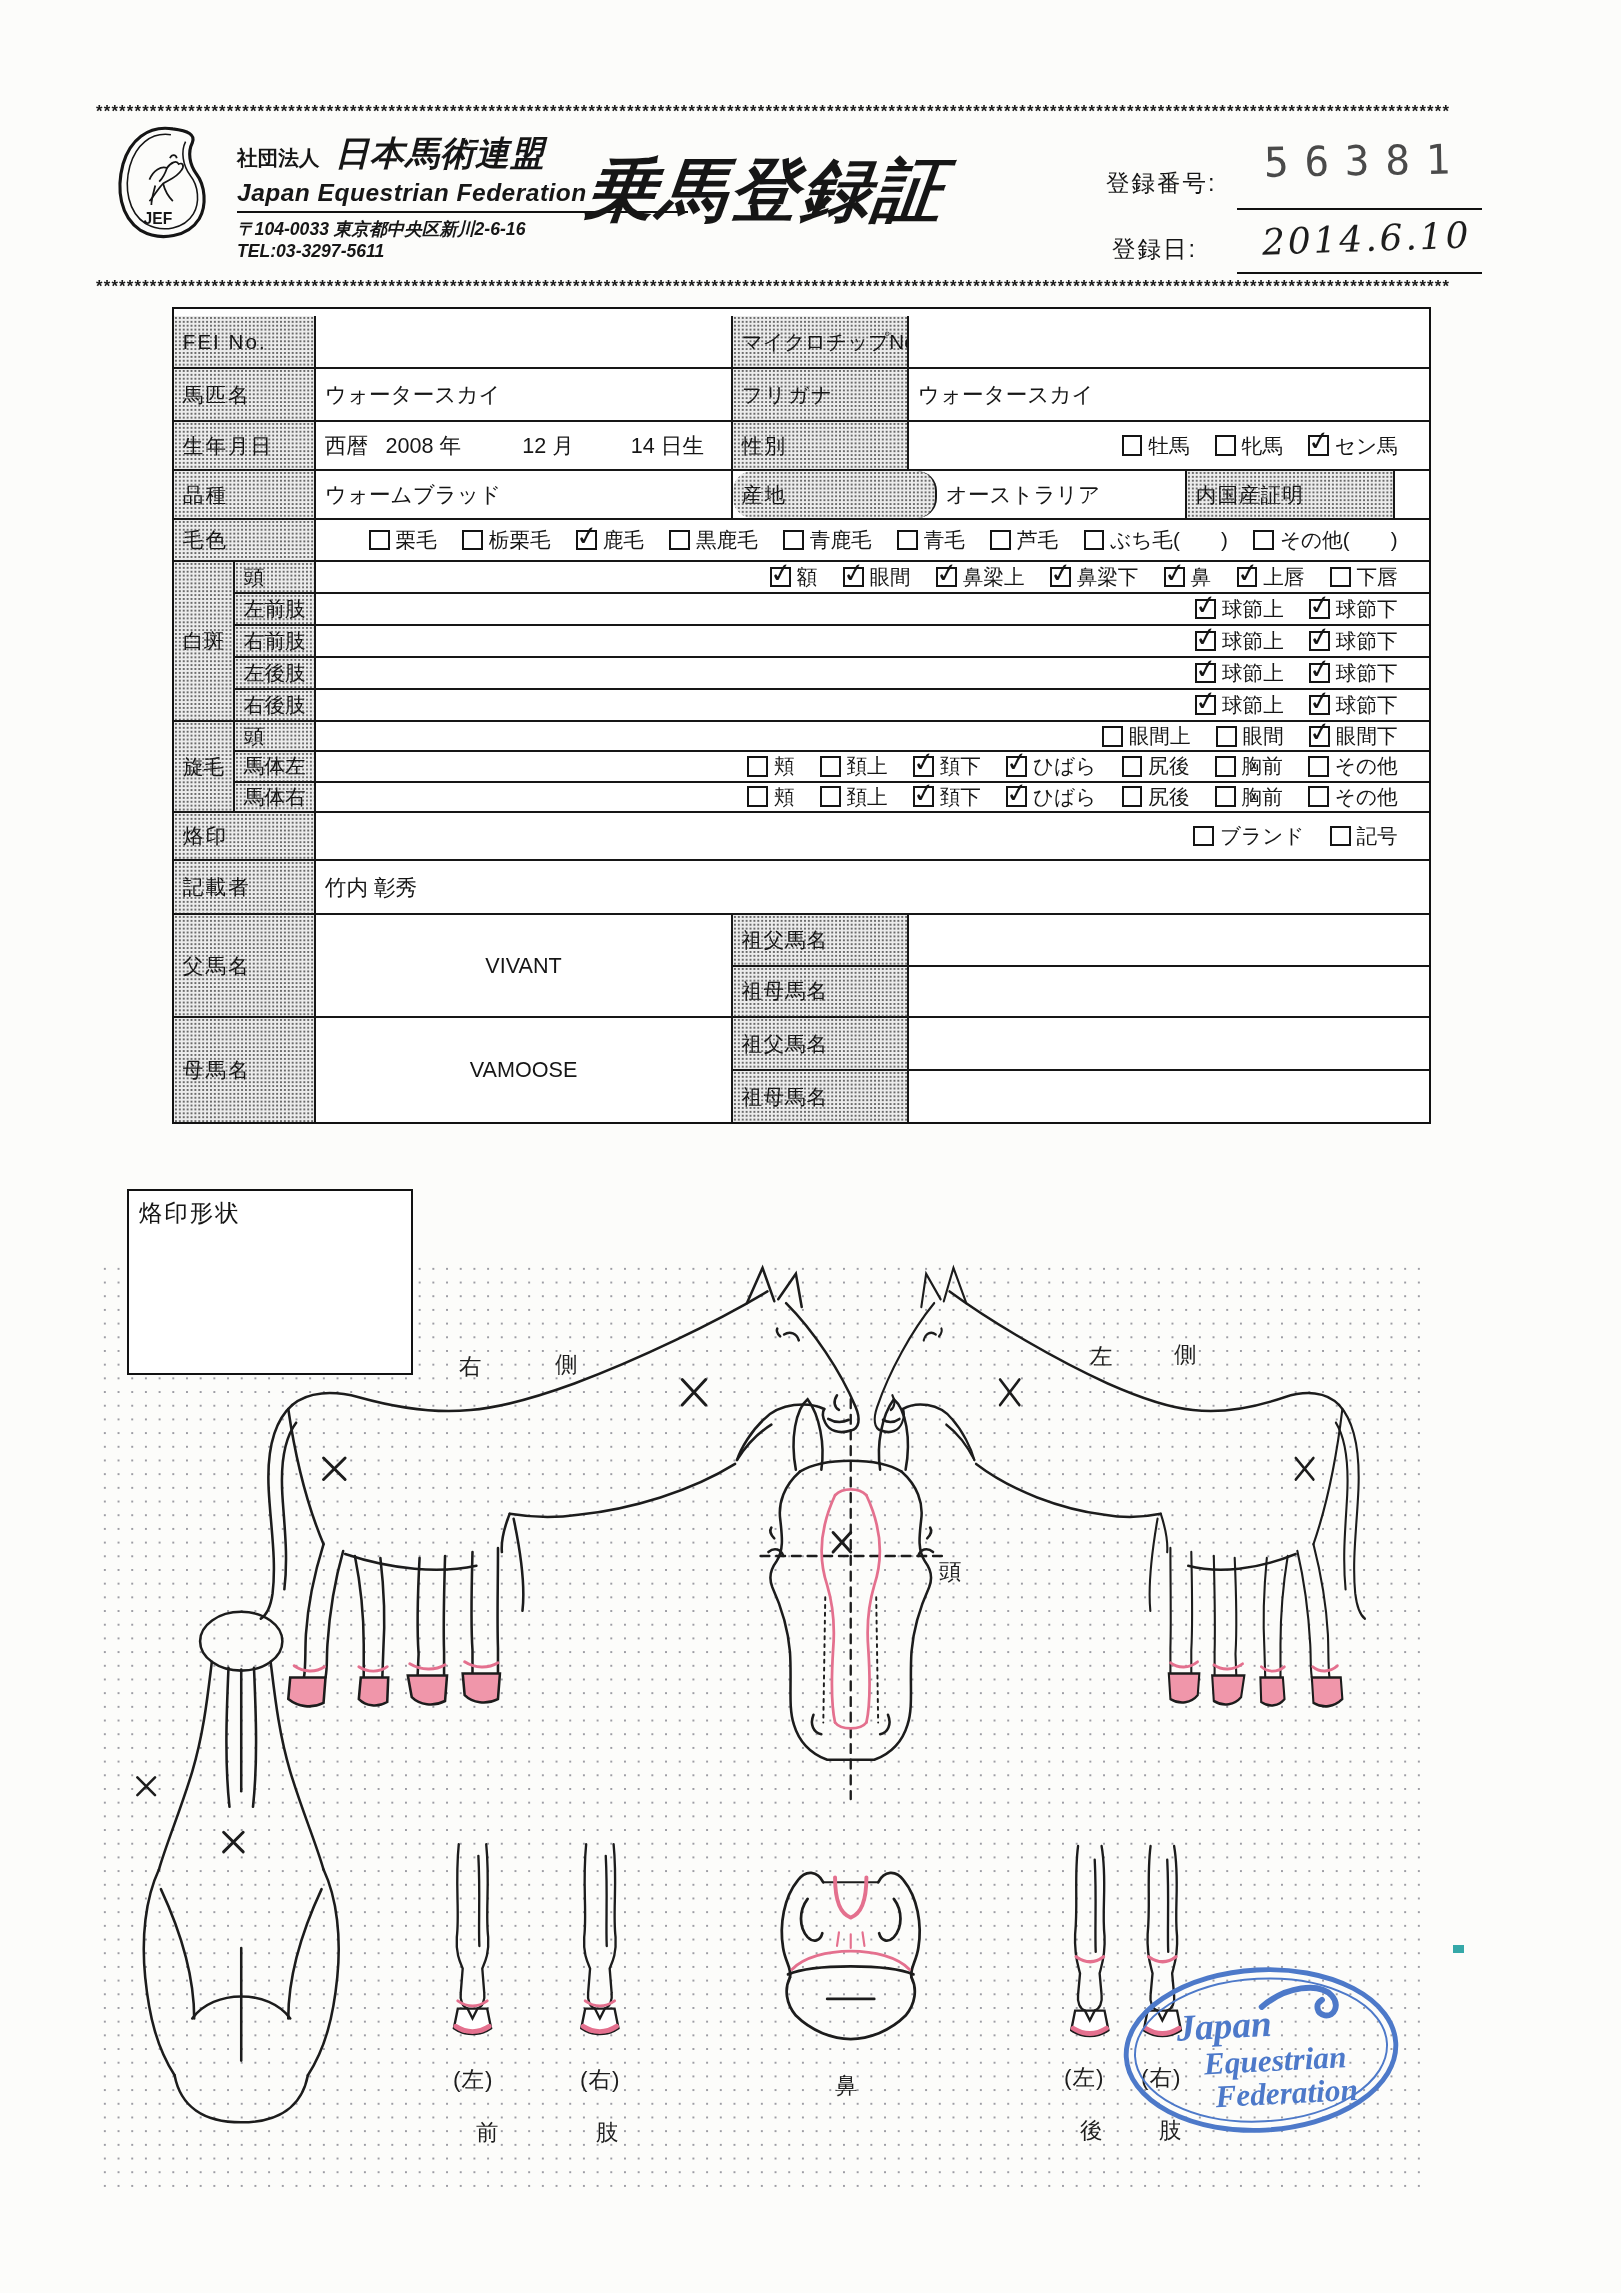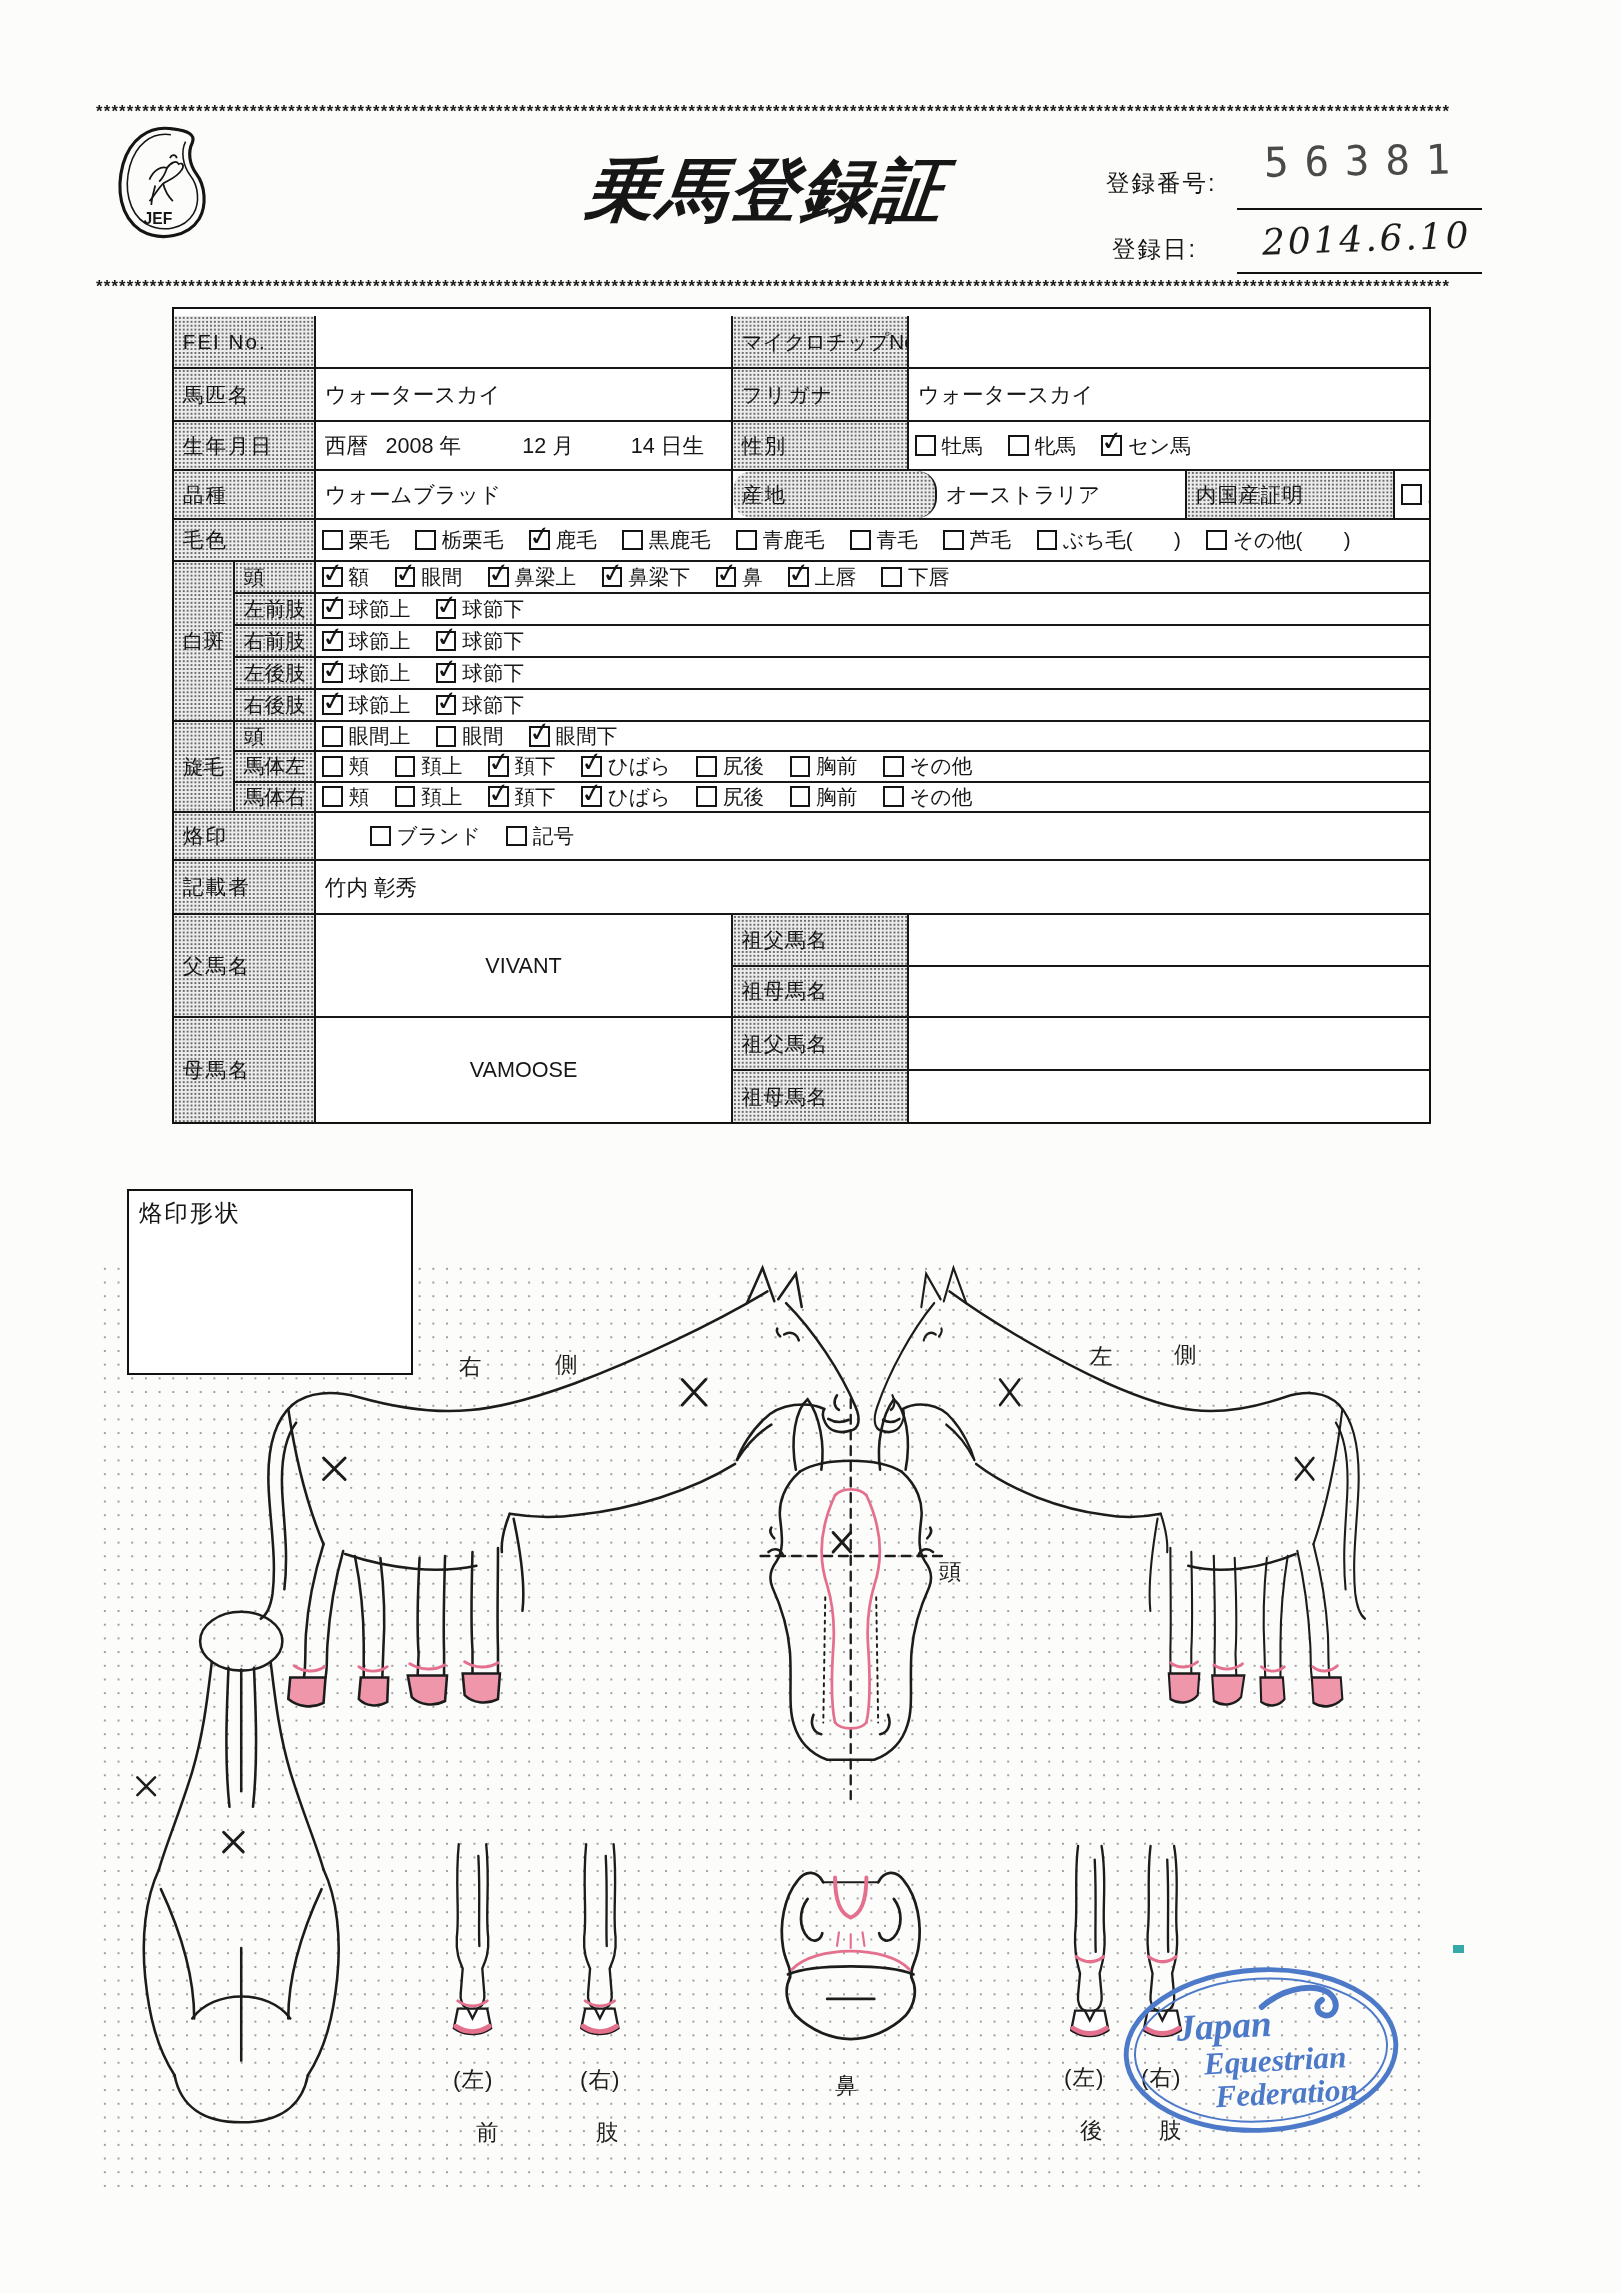--- a/index.html
+++ b/index.html
@@ -28,21 +28,21 @@
   .trow:last-child{border-bottom:none;}
   .tc{border-right:2px solid #171717;box-sizing:border-box;display:flex;align-items:center;
       padding:0 8.8px;font-size:20.6px;overflow:hidden;white-space:nowrap;}
   .tc.last{border-right:none;}
   .lab{background-color:#ececec;background-image:radial-gradient(#6b6b6b 0.9px,transparent 1px);
        background-size:3.9px 3.9px;letter-spacing:2px;}
   .val{font-size:21.6px;}
   .subcol{display:flex;flex-direction:column;flex:1;}
   .subrow{display:flex;border-bottom:2px solid #171717;box-sizing:border-box;flex:1;}
   .subrow.lastsub{border-bottom:none;}
-  .cbrow{display:flex;align-items:center;flex:1;padding:0 5.9px;}
+  .cbrow{display:flex;align-items:center;flex:1;padding:0 5.9px;justify-content:flex-end;}
   .cb-item{display:inline-flex;align-items:center;margin-right:25.5px;}
   .cb{width:16.7px;height:16.7px;border:2.5px solid #141414;display:inline-block;position:relative;
       margin-right:5.9px;flex:0 0 auto;background:#fff;}
   .cb.checked::after{content:"✓";position:absolute;left:-2px;top:-11.8px;font-size:26.5px;font-weight:bold;
       color:#141414;transform:rotate(-8deg);}
   .cb-label{font-size:20.6px;}
   .ctr{justify-content:center;}
   
   .dots{background-image:radial-gradient(#9d9da4 1.1px,transparent 1.3px);background-size:13.7px 13.7px;}
   #brandbox{left:127px;top:1189px;width:286px;height:186px;border:2.9px solid #121212;background:#fff;
@@ -62,20 +62,30 @@
     <path d="M66,6 C40,2 22,18 15,42 C8,68 12,96 33,110 C54,122 82,116 93,98 C101,84 99,64 90,52 C83,42 81,30 86,20 C89,12 82,8 66,6 Z" fill="none" stroke="#151515" stroke-width="3.2"></path>
     <path d="M64,12 C43,9 28,23 22,44 C16,66 20,91 38,103 C56,113 78,108 87,93 C94,81 92,64 84,54 C76,43 74,29 79,19" fill="none" stroke="#151515" stroke-width="1.6"></path>
     <g stroke="#151515" stroke-width="1.8" fill="none">
       <path d="M42,58 C46,48 54,44 60,46 C64,40 70,38 72,42 C76,40 78,44 75,48 C70,56 62,58 56,62 C50,68 46,76 42,80"></path>
       <path d="M56,62 C58,70 62,76 66,80 M48,64 C46,72 44,78 44,84 M60,46 C58,52 56,56 52,60"></path>
       <path d="M63,36 C65,32 69,32 70,36"></path>
     </g>
     <text x="36" y="103" font-size="16" font-weight="bold" fill="#151515">JEF</text>
   </svg>
 
+  <div class="abs" style="left:237px;top:131px;width:461px;">
+    <div class="orgline">
+      <span class="org-type">社団法人</span>
+      <span class="org-name">日本馬術連盟</span>
+    </div>
+    <div class="org-en" style="margin-top:2px;">Japan Equestrian Federation</div>
+    <div class="org-rule" style="width:451px;margin-top:3.9px;"></div>
+    <div class="org-addr" style="margin-top:3.9px;">〒104-0033 東京都中央区新川2-6-16</div>
+    <div class="org-tel">TEL:03-3297-5611</div>
+  </div>
 
   <div class="abs doc-title" style="left:586px;top:145px;">乗馬登録証</div>
 
   <div class="abs reg-label" style="left:1106px;top:167px;">登録番号:</div>
   <div class="abs reg-no" style="left:1264px;top:137px;">56381</div>
   <div class="abs u-line" style="left:1237px;top:208px;width:245px;"></div>
   <div class="abs reg-label" style="left:1112px;top:233px;">登録日:</div>
   <div class="abs reg-date" style="left:1262px;top:218px;">2014.6.10</div>
   <div class="abs u-line" style="left:1237px;top:272px;width:245px;"></div>
 

